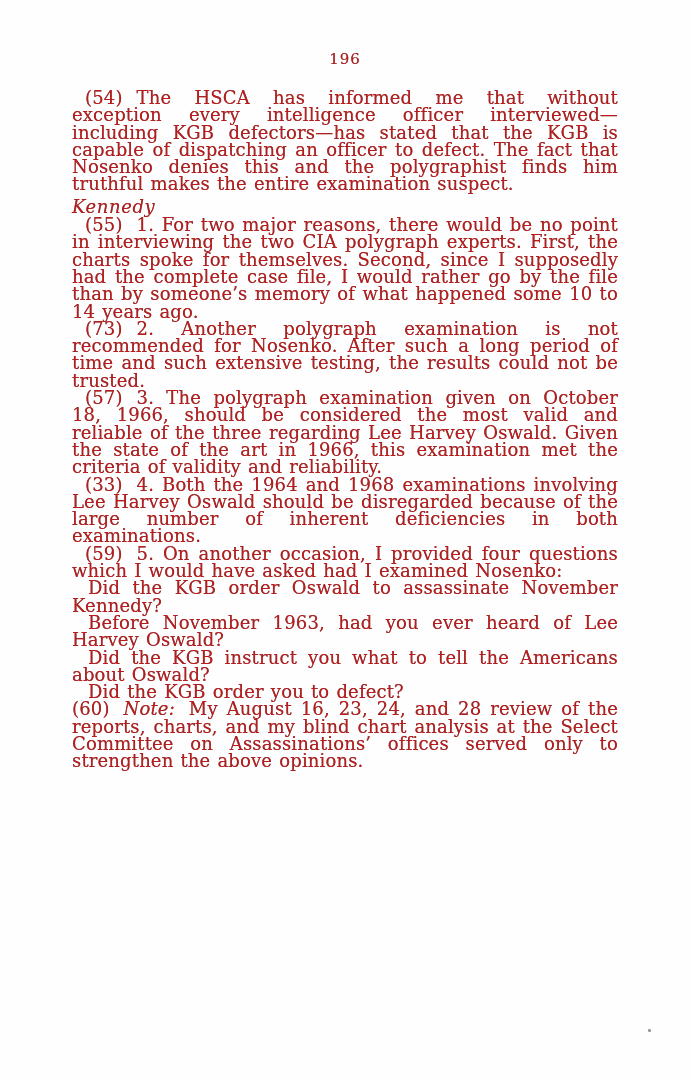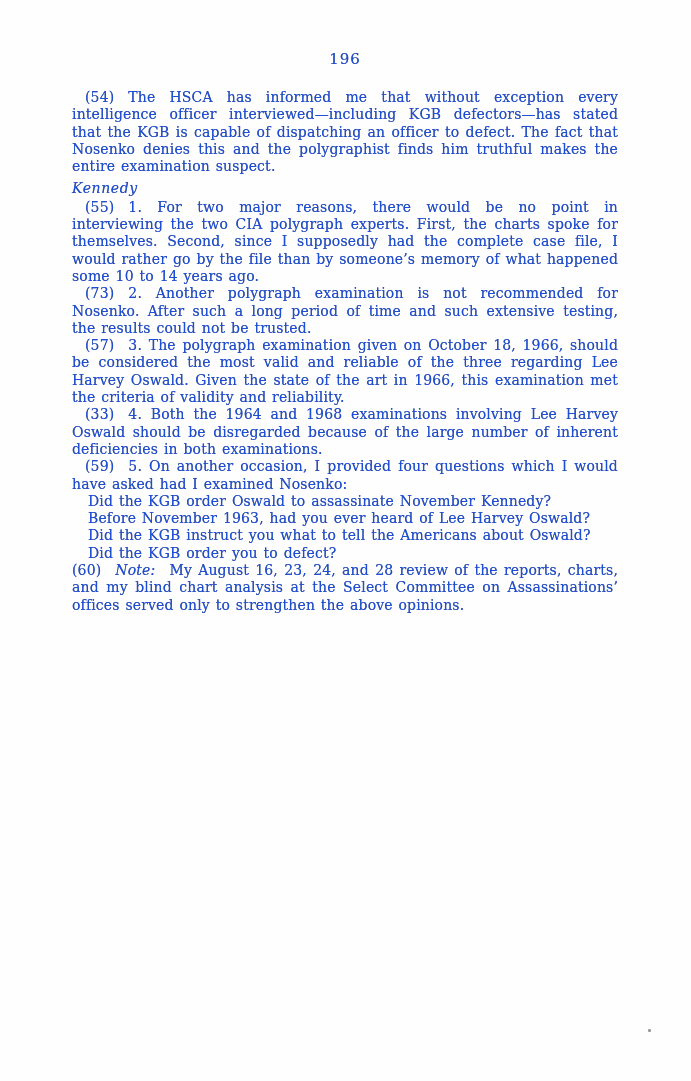--- a/index.html
+++ b/index.html
@@ -7,34 +7,34 @@
     padding: 0;
     background: #ffffff;
   }
   .page {
     position: relative;
     width: 691px;
     height: 1081px;
     background: #fefefe;
     overflow: hidden;
     font-family: "DejaVu Serif", "Liberation Serif", serif;
-    color: #1d4ed8;
+    color: #b91c1c;
     text-shadow: 0 0 0.5px rgba(20,20,20,0.55);
   }
   .page-number {
     margin: 50px 73px 0 72px;
     width: 546px;
     text-align: center;
     font-size: 15px;
     letter-spacing: 1px;
   }
   .content {
     margin: 21px 73px 0 72px;
     width: 546px;
-    font-size: 14px;
+    font-size: 18px;
     line-height: 17.3px;
     letter-spacing: 0.15px;
     word-spacing: 1.2px;
     text-align: justify;
     hyphens: auto;
     -webkit-hyphens: auto;
   }
   .content p {
     margin: 0;
     padding: 0;

